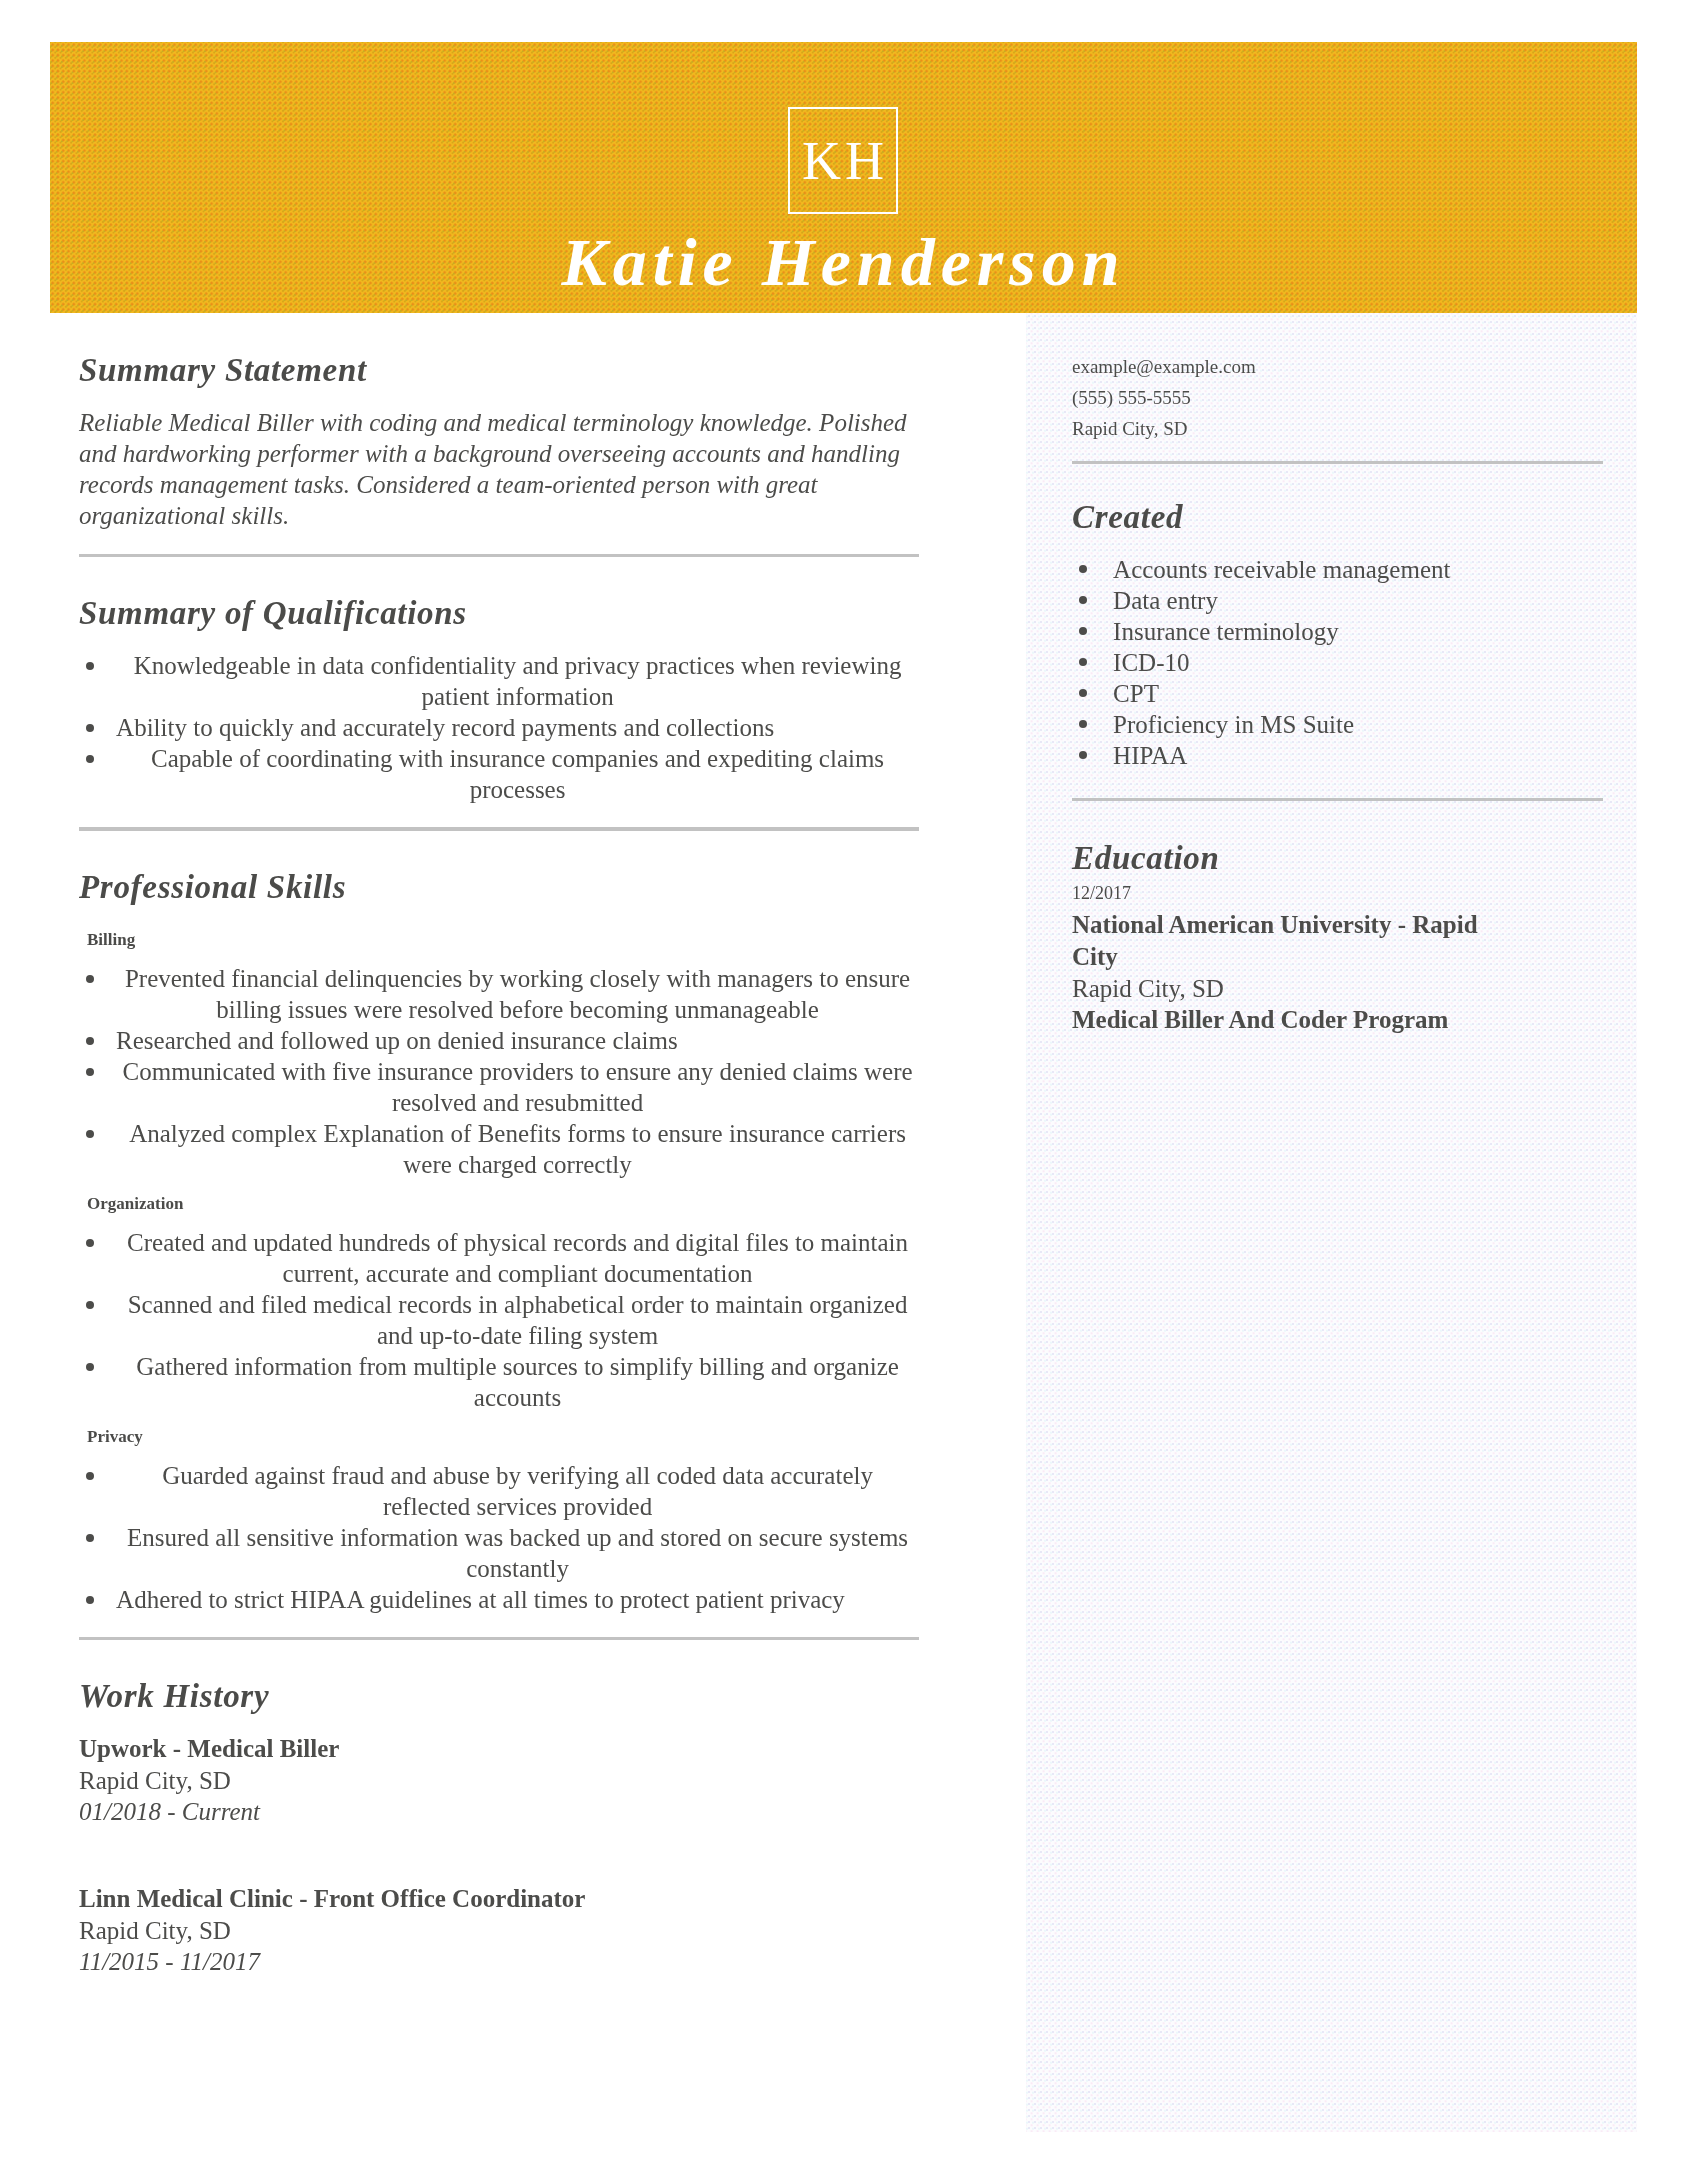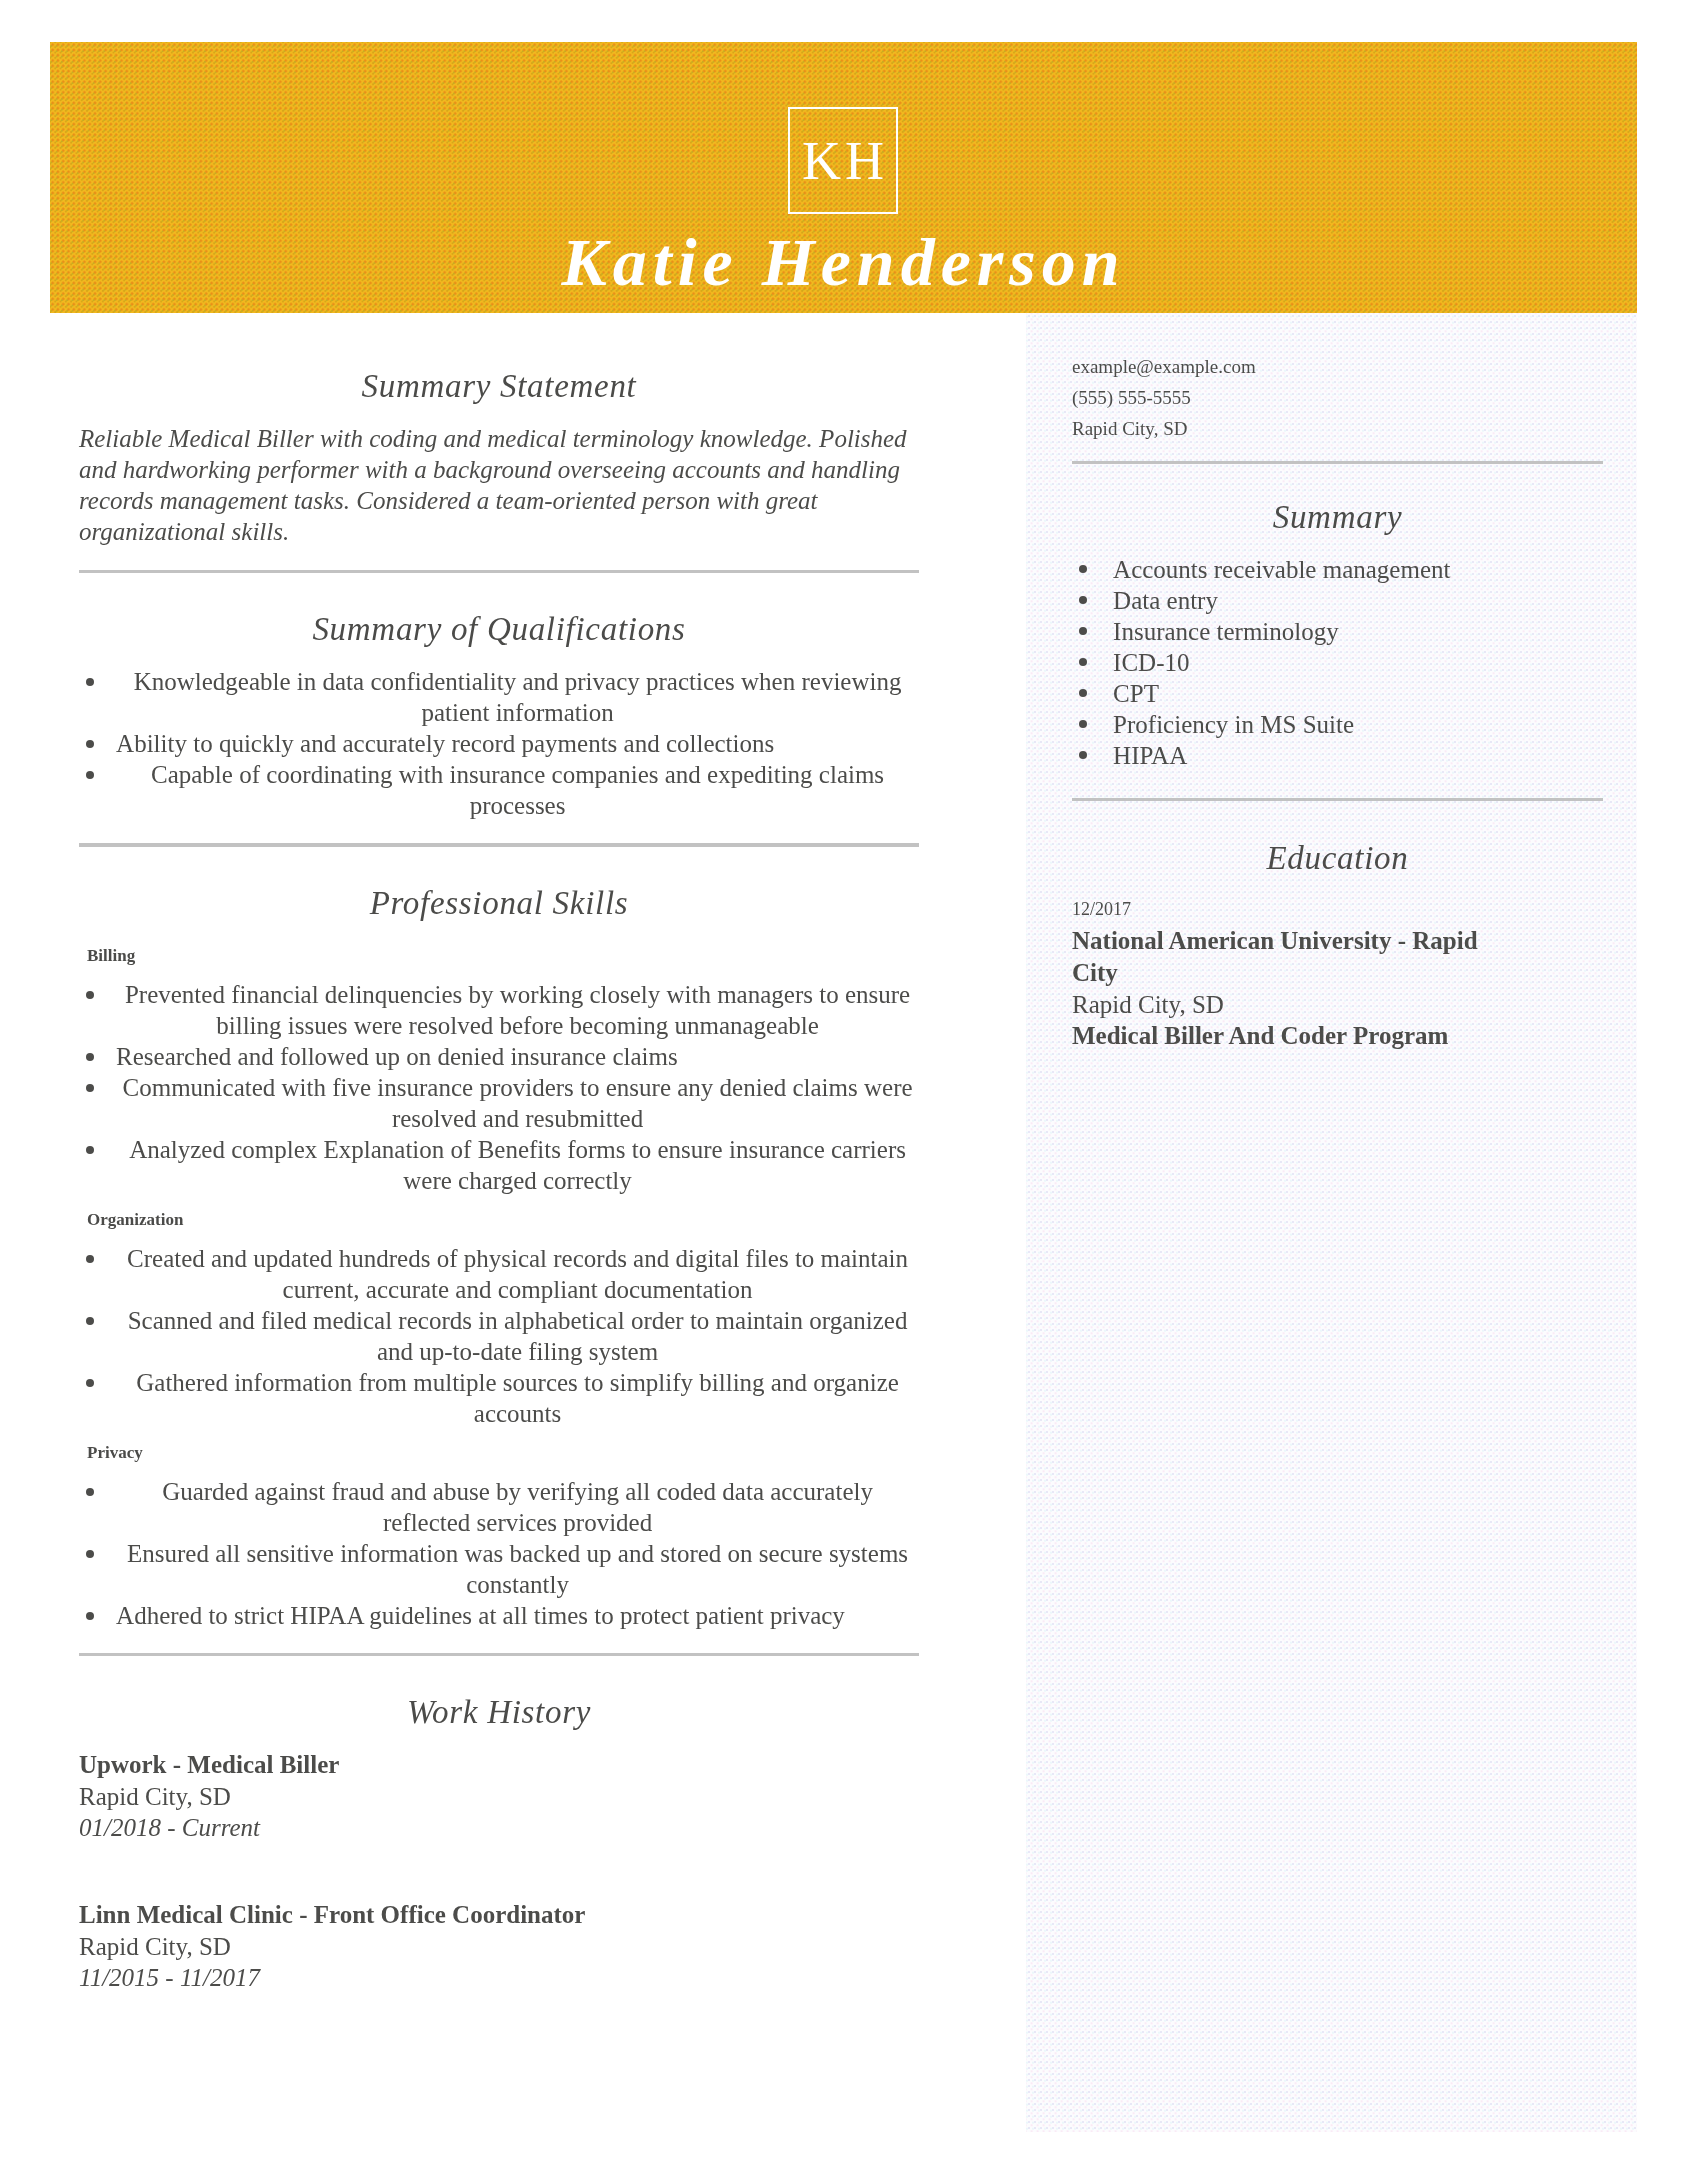--- a/index.html
+++ b/index.html
@@ -22,21 +22,21 @@
     position:absolute;left:738px;top:65px;width:106px;height:103px;
     border:2px solid #ffffff;display:flex;align-items:center;justify-content:center;
   }
   .mono-t{font-size:54px;color:#ffffff;letter-spacing:4px;padding-left:4px;line-height:1;}
   .name{
     position:absolute;left:0;bottom:13.2px;width:100%;text-align:center;
     font-style:italic;font-weight:bold;font-size:68px;letter-spacing:6px;color:#ffffff;
     line-height:1.1;white-space:nowrap;
   }
   
-  .h{margin:16px;font-style:italic;font-weight:normal;font-size:33px;line-height:40px;color:#4b4b49;letter-spacing:0.7px;text-align:center;}
+  .h{margin:0;font-style:italic;font-weight:bold;font-size:33px;line-height:40px;color:#4b4b49;letter-spacing:0.7px;}
   .hr{height:3.3px;background:#c2c2c2;margin:22.5px 0 36px;}
   .blist{list-style:none;margin:17px 0 0;padding:0;text-align:center;}
   .blist.tight{margin-top:0;}
   .bi{display:flex;align-items:flex-start;}
   .dot{flex:0 0 auto;width:8px;height:8px;border-radius:50%;background:#4c4c4a;margin:12px 22.5px 0 6.6px;}
   .bt{font-size:25px;line-height:31px;}
   
   .left{position:absolute;left:79px;top:350px;width:840px;}
   .body-text{margin:17px 0 0;font-size:25px;line-height:31px;font-style:italic;}
   .subh{margin:8px;font-size:17px;line-height:31px;font-weight:bold;color:#4b4b49;}
@@ -187,21 +187,21 @@
   <aside class="side">
 
     <div>
       <div class="contact-line">example@example.com</div>
       <div class="contact-line">(555) 555-5555</div>
       <div class="contact-line">Rapid City, SD</div>
     </div>
 
     <div class="hr"></div>
 
-    <h2 class="h">Summary</h2>
+    <h2 class="h">Created</h2>
     <ul class="blist side-list">
       <li class="bi">
           <span class="dot"></span>
           <span class="bt">Accounts receivable management</span>
         </li>
       <li class="bi">
           <span class="dot"></span>
           <span class="bt">Data entry</span>
         </li>
       <li class="bi">

